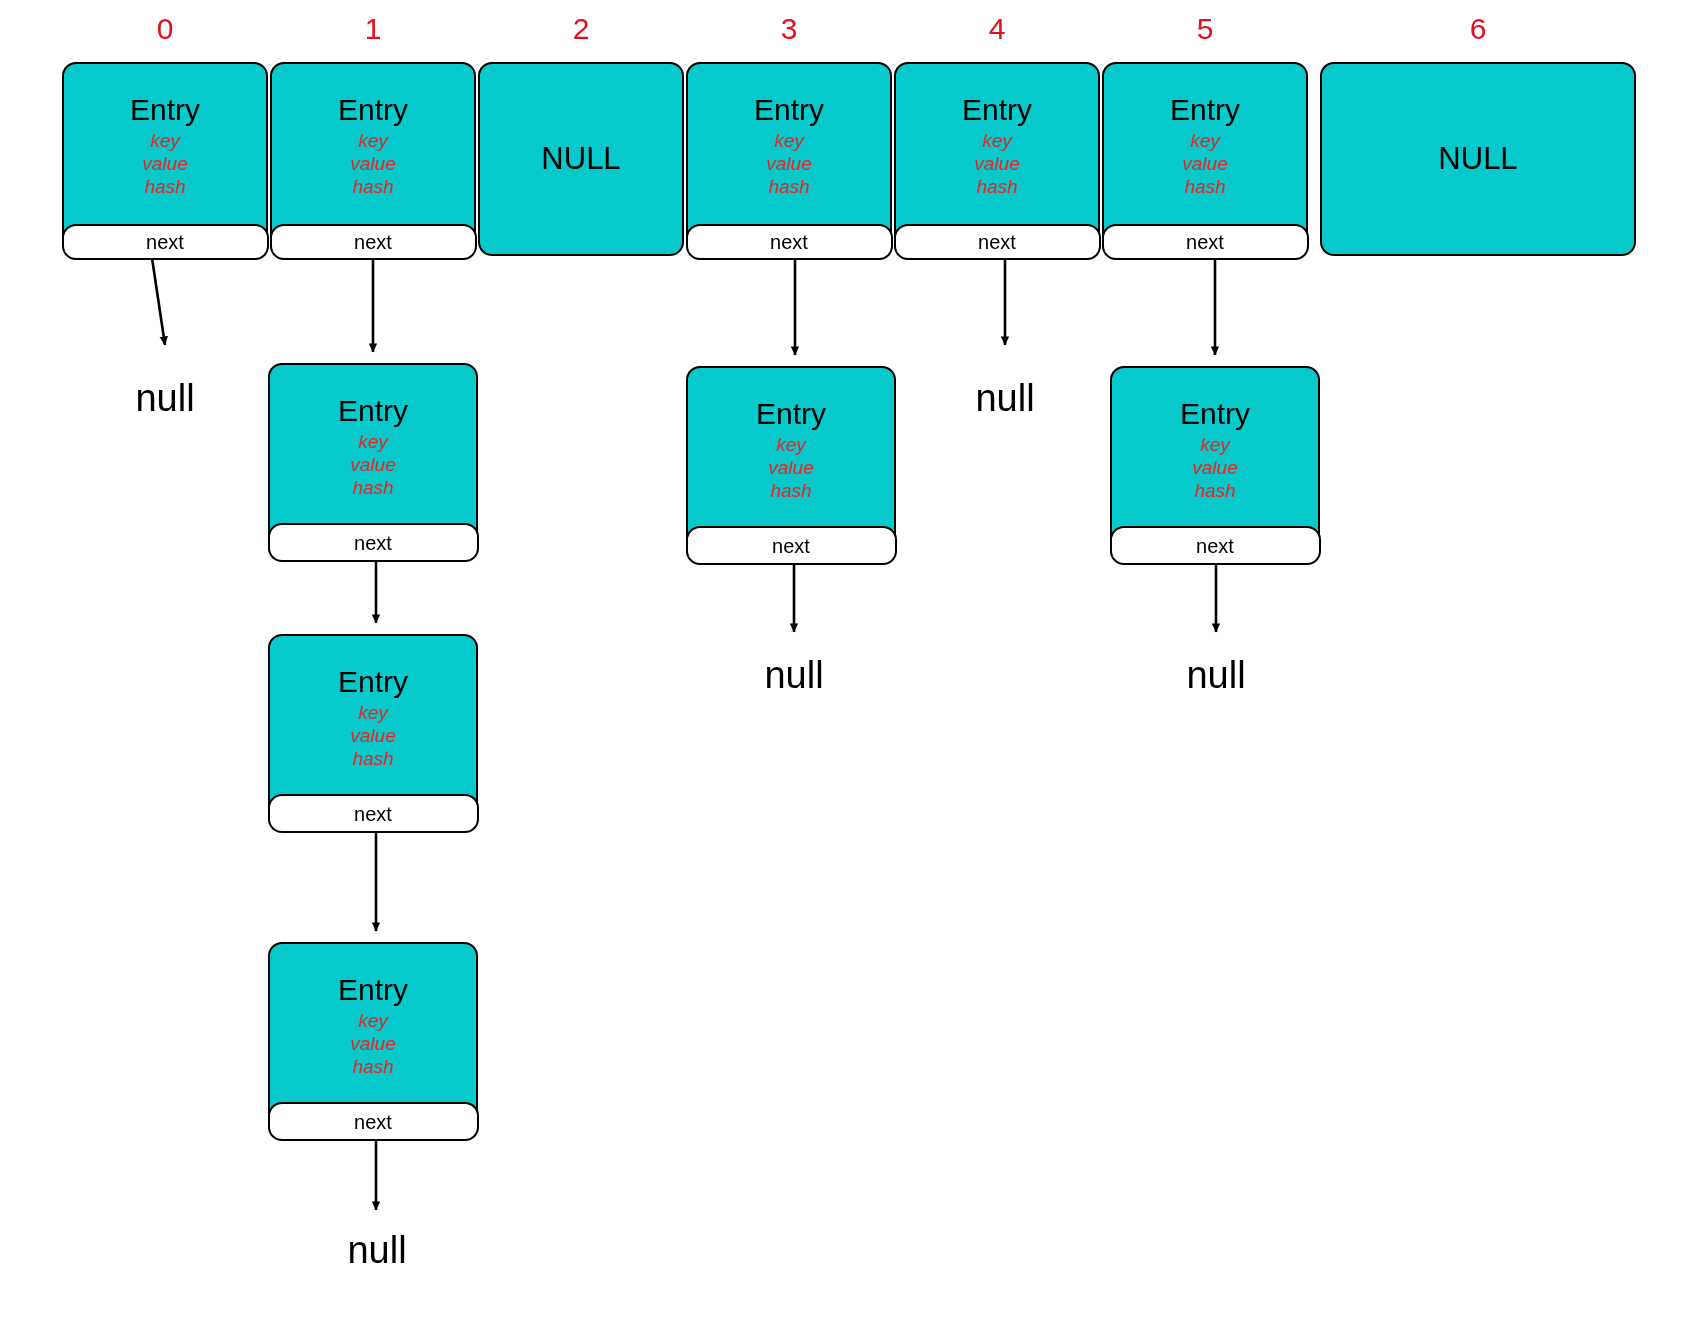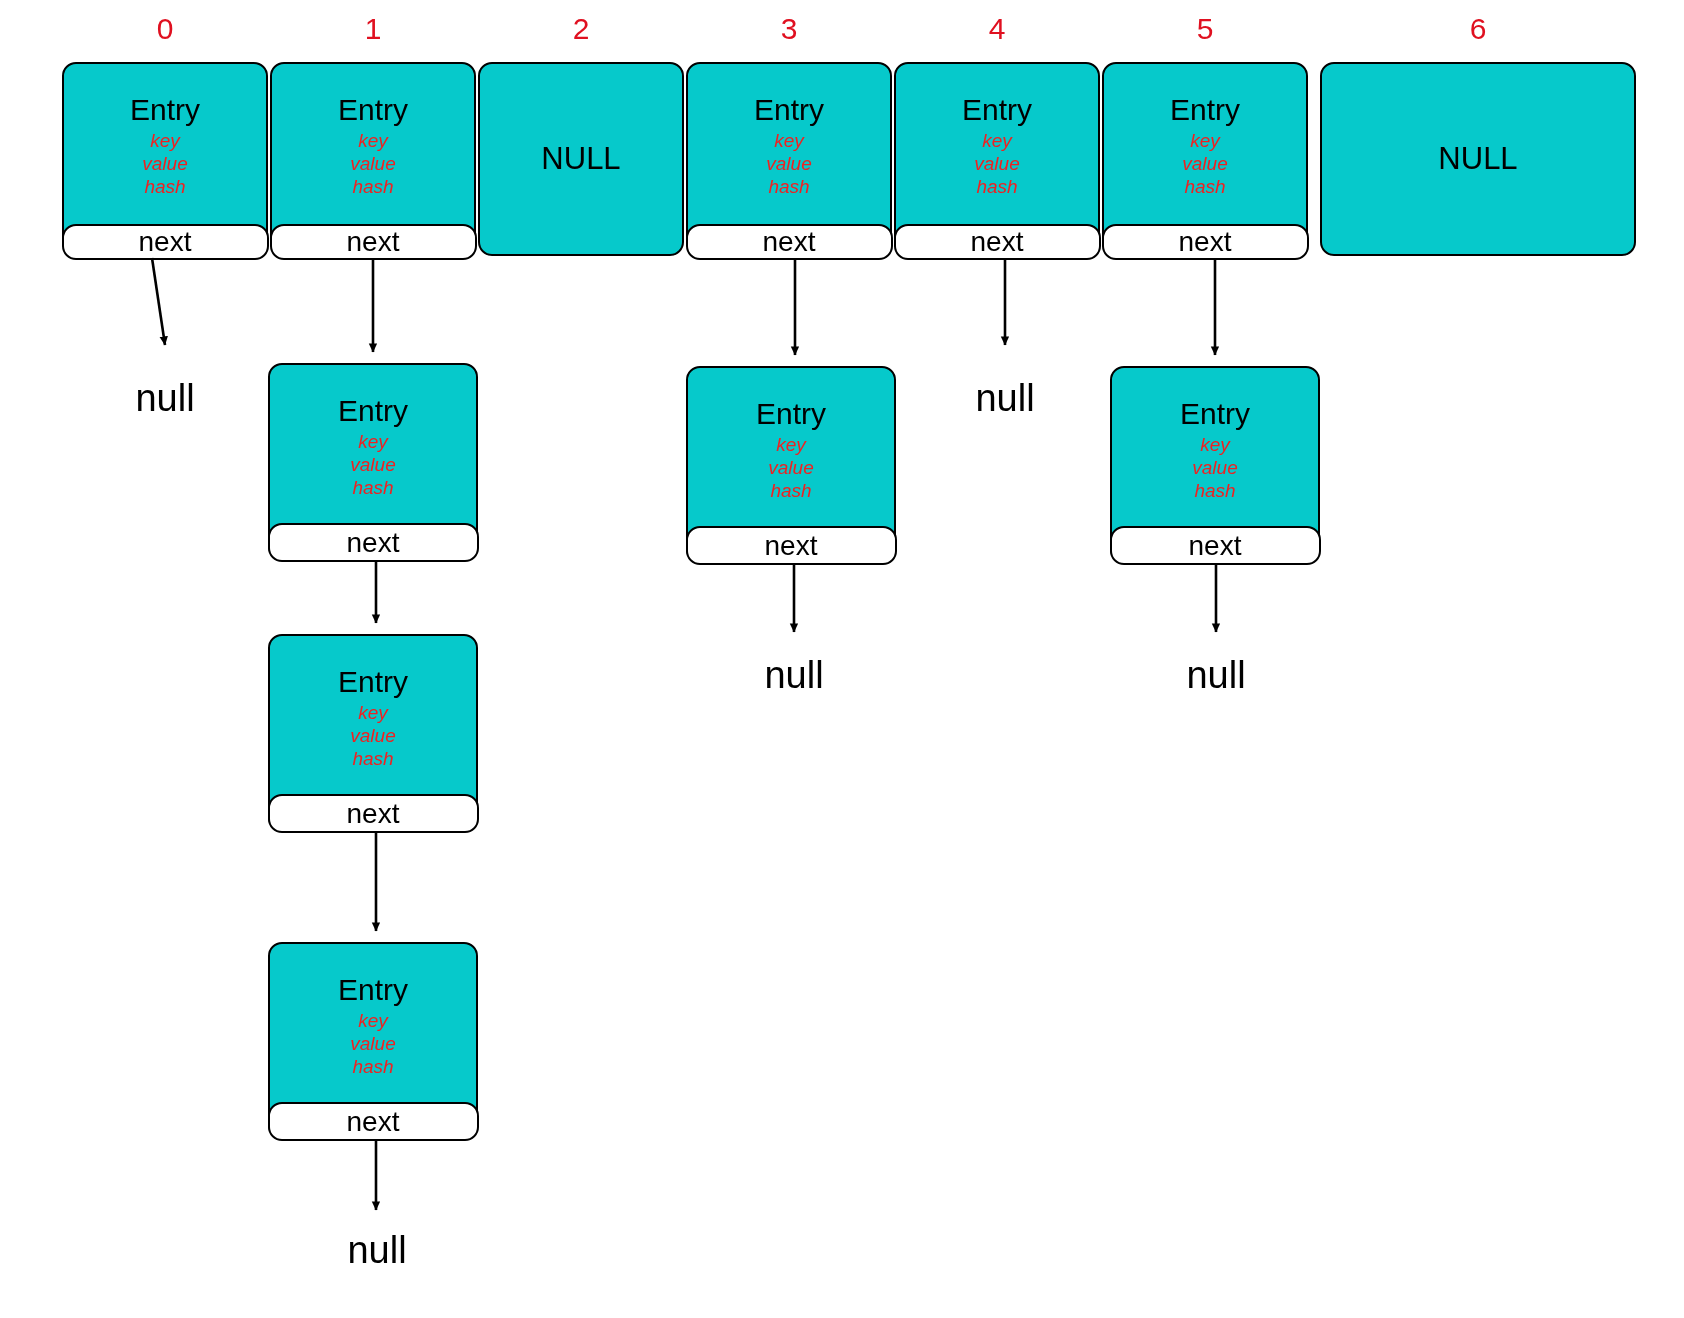--- a/index.html
+++ b/index.html
@@ -87,21 +87,21 @@
     right: -2.5px;
     background: #ffffff;
     border: 2.5px solid #000000;
     border-radius: 14px;
     display: flex;
     align-items: center;
     justify-content: center;
   }
   .next-bar .next-label {
     color: #000000;
-    font-size: 28px;
+    font-size: 20px;
     line-height: 26px;
     white-space: nowrap;
   }
 
   
   .node {
     position: absolute;
     box-sizing: border-box;
     background: #06c9cb;
     border: 2.5px solid #000000;

